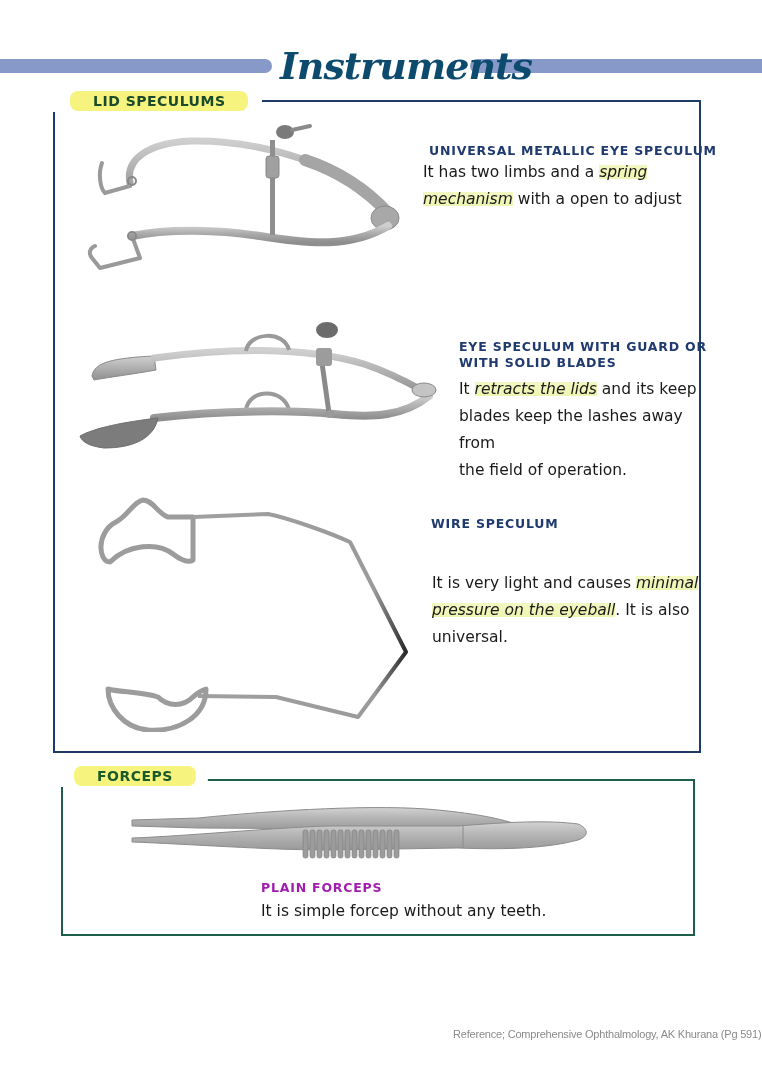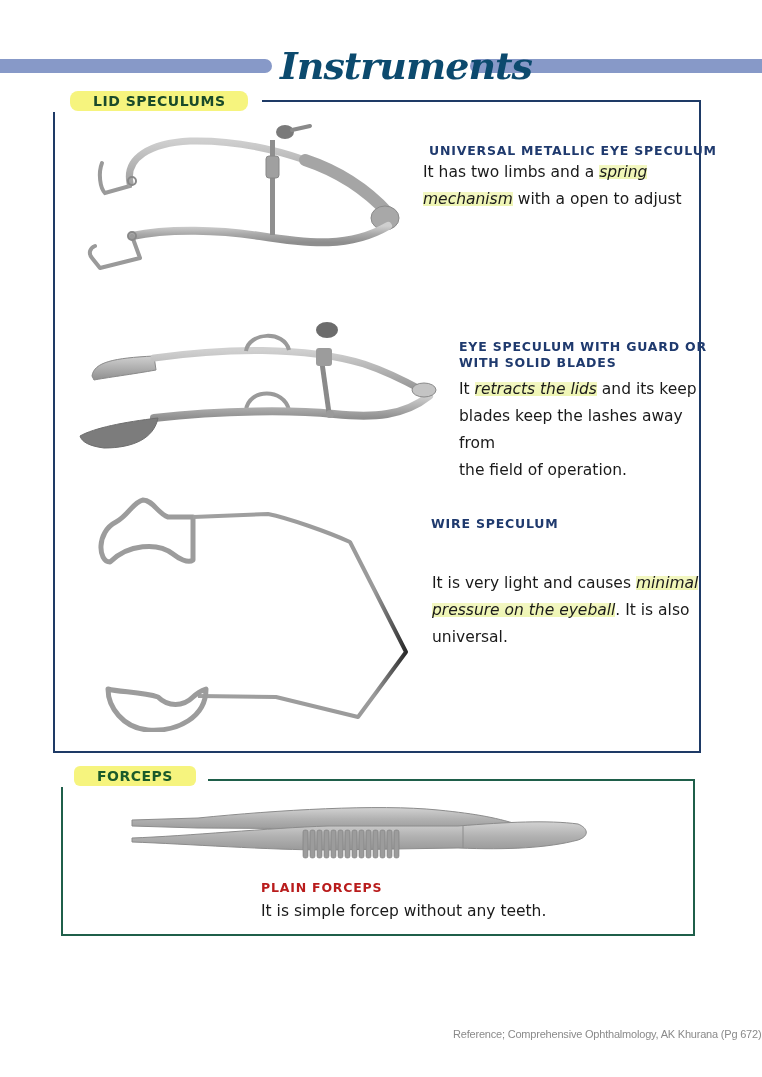--- a/index.html
+++ b/index.html
@@ -8,27 +8,27 @@
   .title-bar-left { position: absolute; left: 0; top: 59px; width: 272px; height: 14px; background: #8799c8; border-radius: 0 8px 8px 0; }
   .title-bar-right { position: absolute; left: 470px; top: 59px; width: 292px; height: 14px; background: #8799c8; border-radius: 8px 0 0 8px; }
   .page-title { position: absolute; left: 280px; top: 42px; width: 188px; text-align: center; font-family: "DejaVu Serif", serif; font-style: italic; font-weight: bold; font-size: 38px; color: #0c4a6e; letter-spacing: -1px; line-height: 48px; }
 
   .section-box { position: absolute; box-sizing: border-box; }
   .box-lid { left: 53px; top: 100px; width: 648px; height: 653px; border: 2px solid #1e3a66; }
   .box-forceps { left: 61px; top: 779px; width: 634px; height: 157px; border: 2px solid #1f5f4a; }
 
   .section-label { position: absolute; font-family: "DejaVu Sans", sans-serif; font-weight: bold; font-size: 14px; letter-spacing: 0.5px; padding: 1px 23px; background: #f6f47e; border-radius: 8px; line-height: 18px; margin-left: 24px; }
   .label-lid { left: 46px; top: 91px; color: #1a4a2a; box-shadow: 0 0 0 14px #ffffff; }
-  .label-forceps { left: 50px; top: 766px; color: #1a5a2a; box-shadow: 0 0 0 12px #ffffff; border-radius: 6px; }
+  .label-forceps { left: 50px; top: 766px; color: #1a5a2a; box-shadow: 0 0 0 12px #ffffff; }
   .label-gap-lid { position: absolute; left: 40px; top: 88px; width: 148px; height: 24px; background: #fff; }
   .label-gap-forceps { position: absolute; left: 44px; top: 765px; width: 104px; height: 22px; background: #fff; }
 
   .item-title { position: absolute; font-family: "DejaVu Sans", sans-serif; font-weight: bold; font-size: 12.5px; letter-spacing: 0.8px; line-height: 16px; }
   .item-title.navy { color: #1f3a6e; }
-  .item-title.green { color: #b91c1c; }
+  .item-title.green { color: #a21caf; }
   .item-desc { position: absolute; font-family: "DejaVu Sans", sans-serif; font-size: 15.5px; line-height: 27px; color: #1a1a1a; }
   .hl { background: linear-gradient(180deg, rgba(255,255,255,0) 12%, #f3f7c2 12%, #eef5b2 88%, rgba(255,255,255,0) 88%); font-style: italic; }
 
   .illus { position: absolute; }
 
   .reference { position: absolute; left: 453px; top: 1028px; font-family: "Liberation Sans", sans-serif; font-size: 11px; color: #8a8a8a; letter-spacing: -0.2px; }
 </style>
 </head>
 <body>
 
@@ -166,13 +166,13 @@
     <rect x="252" y="30" width="5" height="28" rx="2"></rect>
     <rect x="259" y="30" width="5" height="28" rx="2"></rect>
     <rect x="266" y="30" width="5" height="28" rx="2"></rect>
   </g>
   <line x1="335" y1="26" x2="335" y2="48" stroke="#8c8c8c" stroke-width="1"></line>
 </svg>
 
 <div class="item-title green" style="left:261px; top:880px;">PLAIN FORCEPS</div>
 <div class="item-desc" style="left:261px; top:898px;">It is simple forcep without any teeth.</div>
 
-<div class="reference">Reference; Comprehensive Ophthalmology, AK Khurana (Pg 672)</div>
+<div class="reference">Reference; Comprehensive Ophthalmology, AK Khurana (Pg 591)</div>
 
 </body></html>

